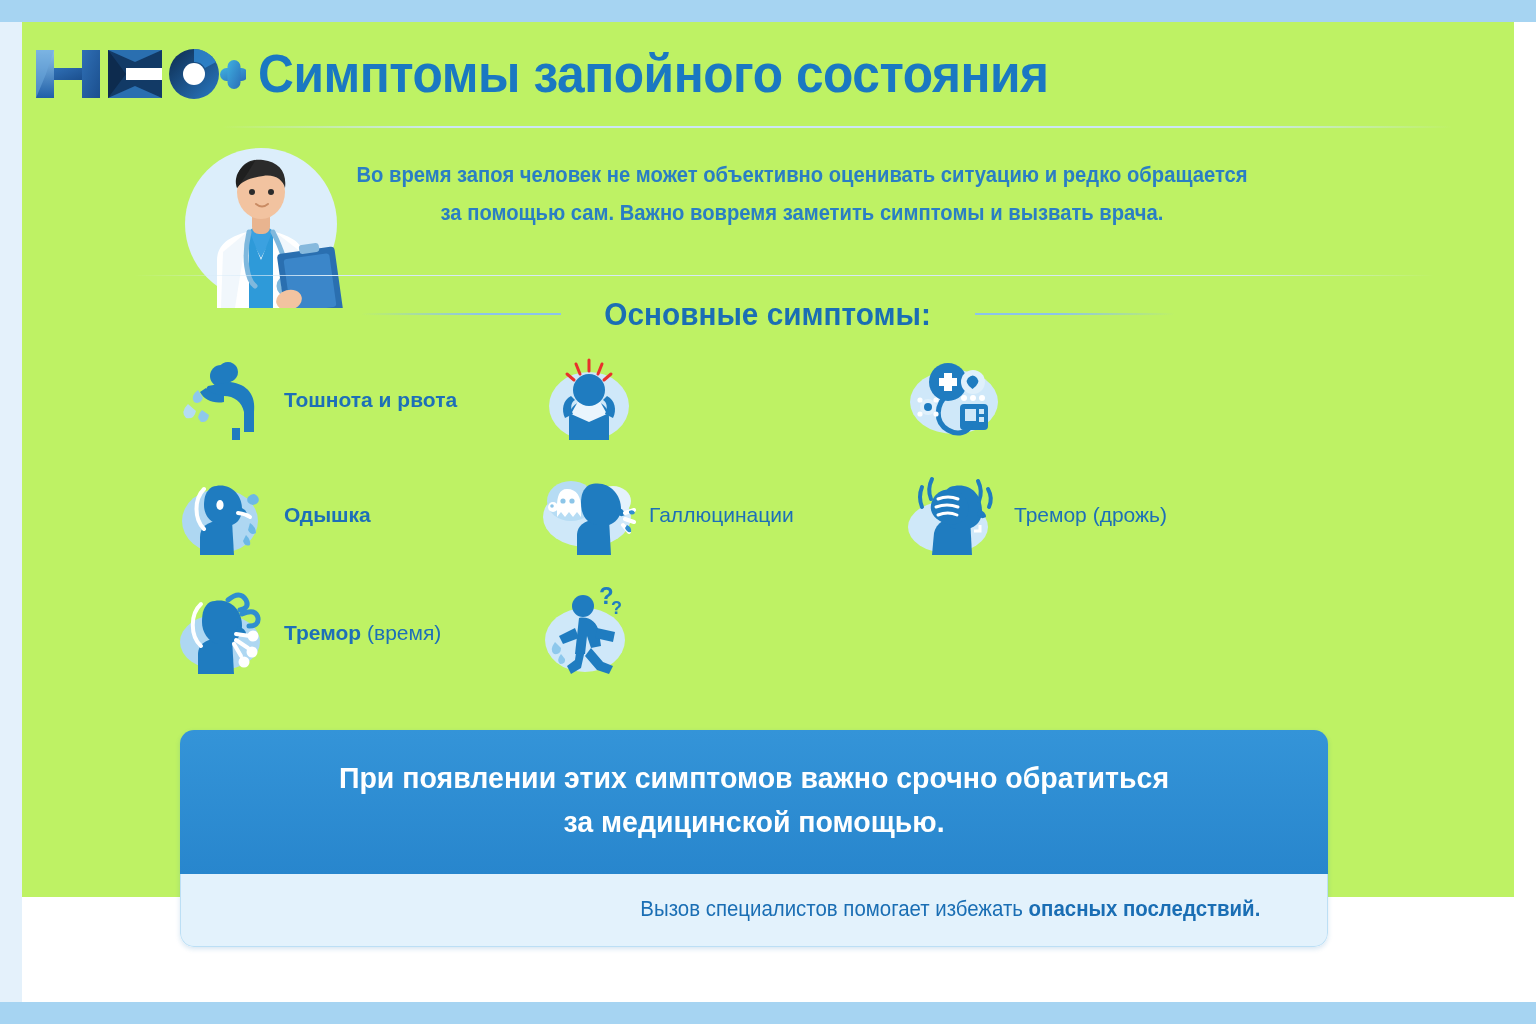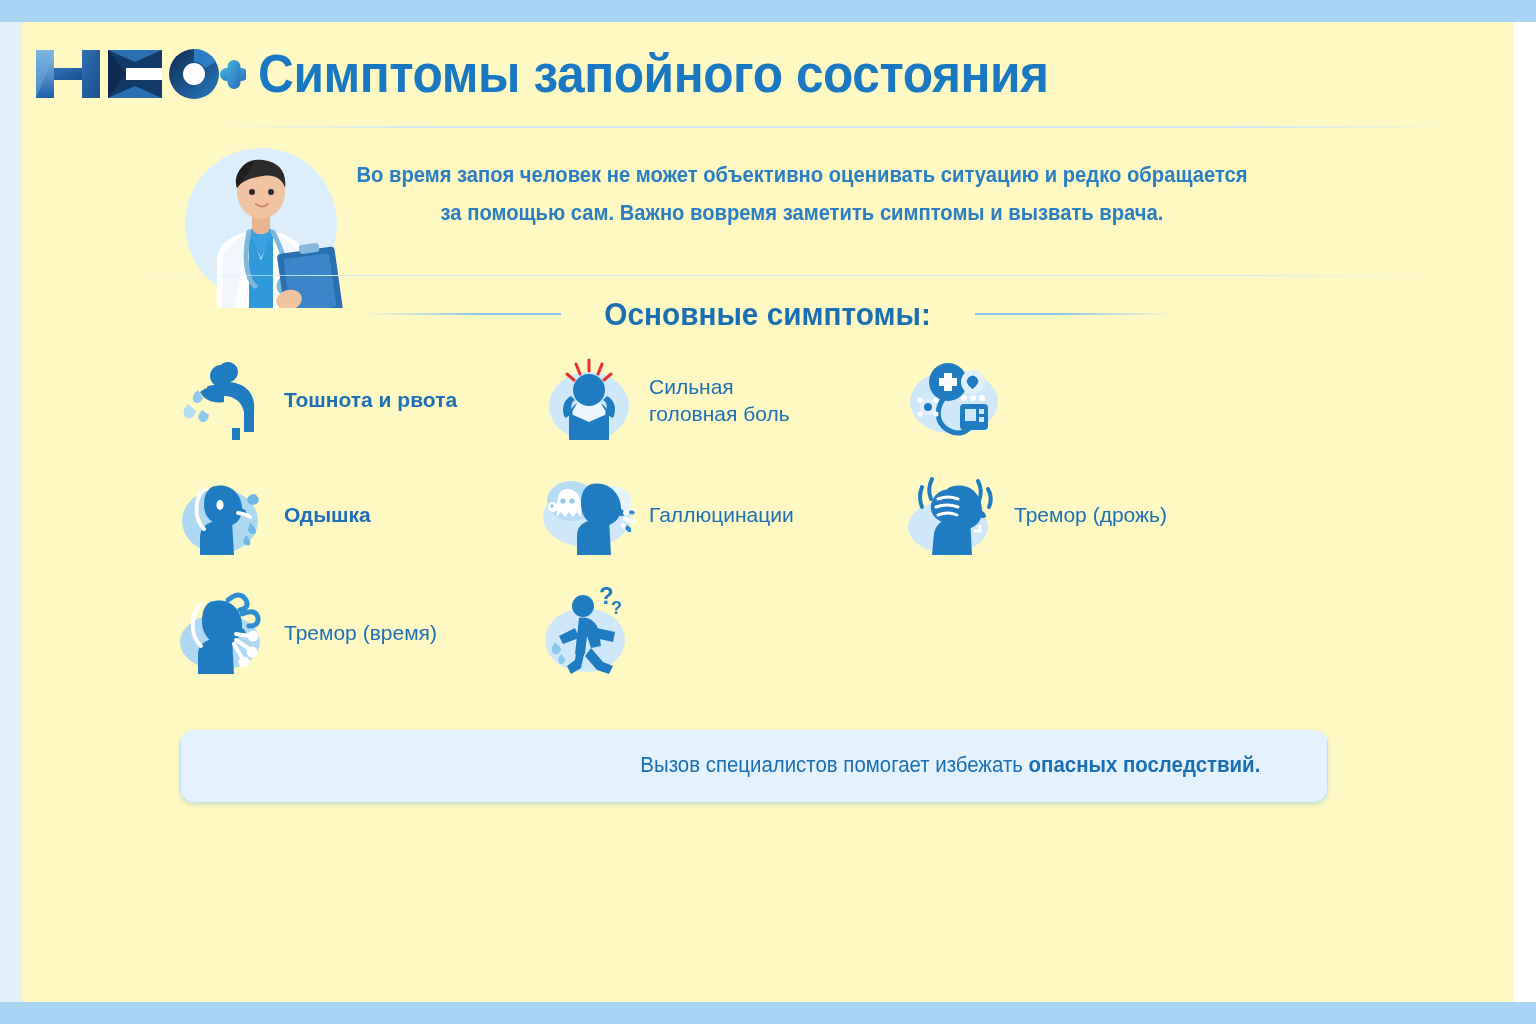--- a/index.html
+++ b/index.html
@@ -12,22 +12,22 @@
   }
 
   
   .band{position:absolute;background:#a6d4f2;}
   .band-top{left:0;top:0;width:1536px;height:22px;}
   .band-bottom{left:0;top:1002px;width:1536px;height:22px;}
   .band-left{left:0;top:22px;width:22px;height:980px;background:#e4f1fb;}
   .band-right{left:1514px;top:22px;width:22px;height:980px;background:#ffffff;}
 
   .page{
-    position:absolute;left:22px;top:22px;width:1492px;height:980px;
-    background:#fef9c3;
+    position:absolute;left:22px;top:22px;width:1492px;height:875px;
+    background:#bef264;
   }
 
   
   .header{
     position:absolute;left:0;top:0;width:1492px;height:100px;
   }
   .logo{
     position:absolute;left:12px;top:26px;
     display:flex;align-items:center;gap:0px;
     height:52px;
@@ -104,21 +104,21 @@
   }
   .cell .ico{
     width:100px;height:100px;flex:0 0 100px;
     display:flex;align-items:center;justify-content:center;
   }
   .cell .lbl{
     color:#1d6fb8;
     font-size:21px;
     line-height:27px;
   }
-  .cell .lbl b{font-weight:400;margin-top:38px;}
+  .cell .lbl b{font-weight:700;margin-top:38px;}
   .cell .lbl .reg{font-weight:400;}
   .lbl.bold{font-weight:700;}
 
   
   .callout{
     position:absolute;left:158px;top:708px;width:1148px;
     border-radius:14px;overflow:hidden;
     box-shadow:0 2px 5px rgba(30,110,180,.18);
   }
   .callout-top{
@@ -278,24 +278,20 @@
           <path d="M30 44 C22 48 20 58 24 66 L32 62 C29 56 30 50 34 48 Z" fill="#1f7cc0"></path>
           <path d="M66 44 C74 48 76 58 72 66 L64 62 C67 56 66 50 62 48 Z" fill="#1f7cc0"></path>
           <g stroke="#e8312c" stroke-width="3" stroke-linecap="round">
             <line x1="48" y1="8" x2="48" y2="19"></line>
             <line x1="35" y1="12" x2="39" y2="22"></line>
             <line x1="61" y1="12" x2="57" y2="22"></line>
             <line x1="26" y1="22" x2="33" y2="28"></line>
             <line x1="70" y1="22" x2="63" y2="28"></line>
           </g>
         </svg>
-      </span>
-      <span class="lbl">
-        <span>Сильная</span><br>
-        <span>головная боль</span>
       </span>
     </div>
 
     <div class="cell">
       <span class="ico">
         <svg width="96" height="96" viewBox="0 0 96 96">
           <ellipse cx="48" cy="50" rx="44" ry="32" fill="#cfe8f9"></ellipse>
           <circle cx="42" cy="30" r="19" fill="#1f7cc0"></circle>
           <rect x="38" y="21" width="8" height="18" fill="#ffffff"></rect>
           <rect x="33" y="26" width="18" height="8" fill="#ffffff"></rect>
@@ -427,20 +423,24 @@
           <text x="70" y="30" font-size="18" font-weight="700" fill="#1f7cc0" font-family="'Liberation Sans',sans-serif">?</text>
           <path d="M14 58 q-6 8 -1 12 q7 1 7 -6 z" fill="#8ec8ec"></path>
           <path d="M20 70 q-5 6 -1 10 q6 0 5 -5 z" fill="#8ec8ec"></path>
         </svg>
       </span>
     </div>
 
   </div>
 
   <div class="callout">
+    <div class="callout-top">
+      <div class="l1">При появлении этих симптомов важно срочно обратиться</div>
+      <div class="l2">за медицинской помощью.</div>
+    </div>
     <div class="callout-bottom">
       <div class="txt">
         <span>Вызов специалистов помогает избежать </span><b>опасных последствий.</b>
       </div>
     </div>
   </div>
 
 </div>
 
 </body></html>

